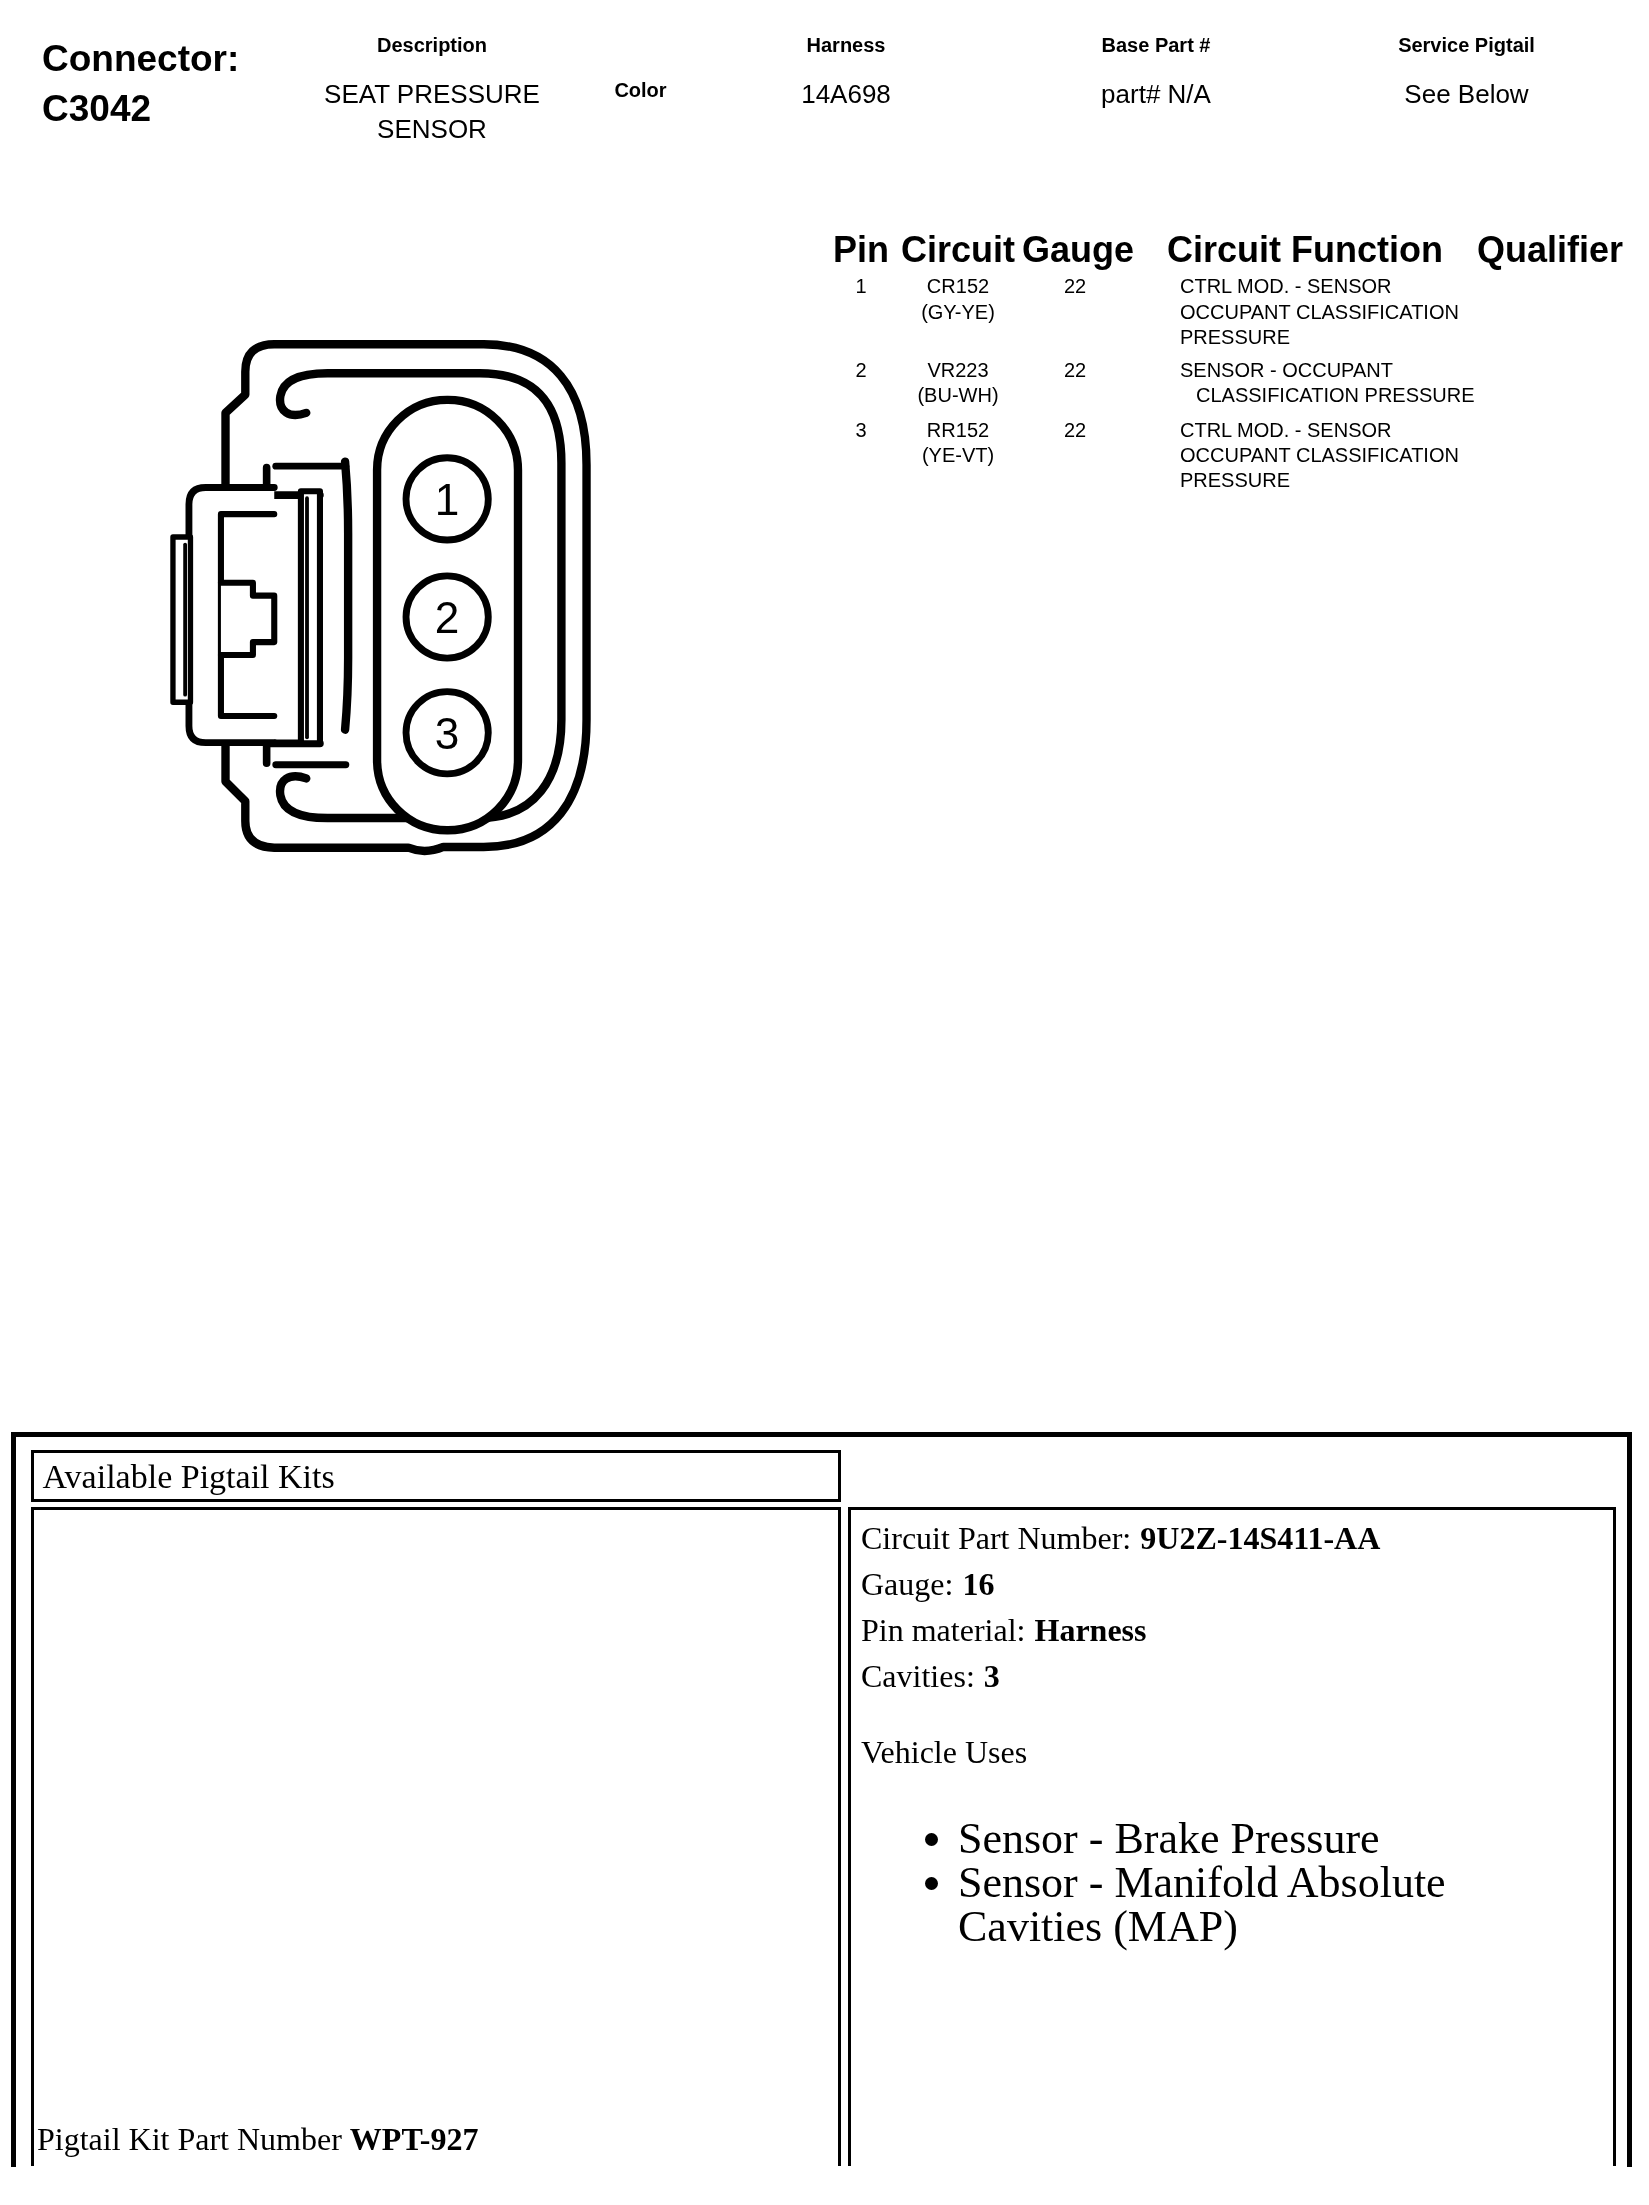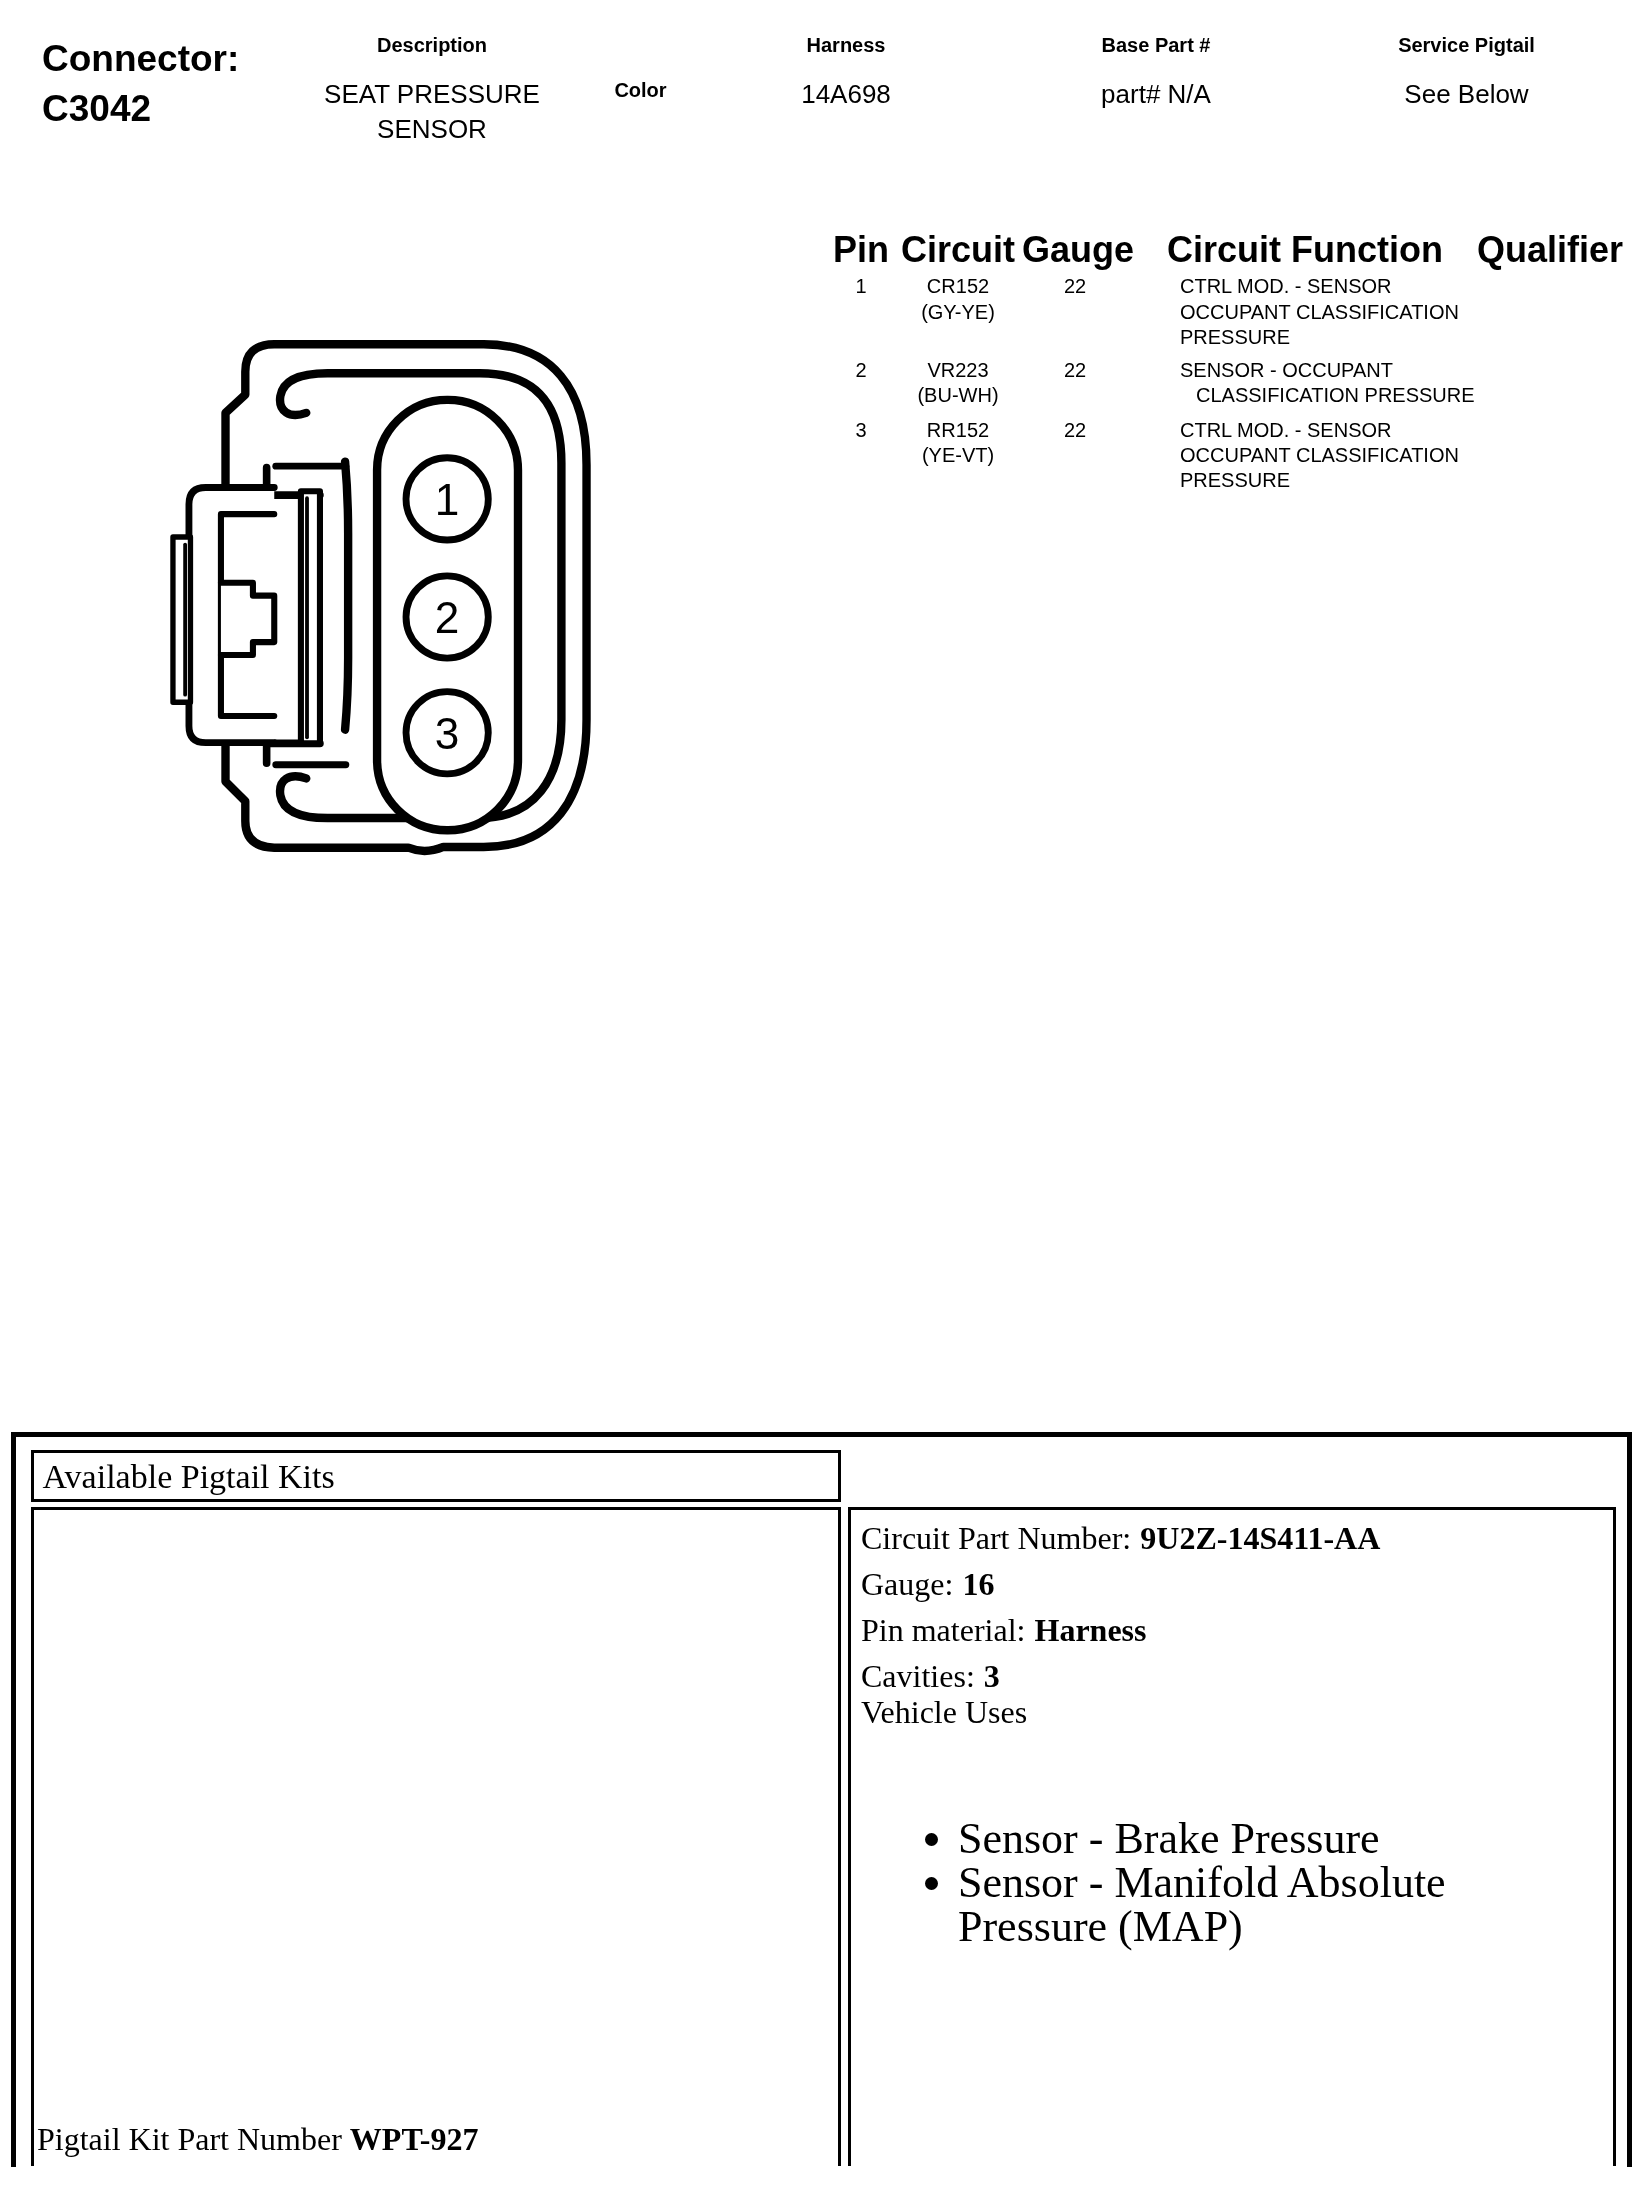--- a/index.html
+++ b/index.html
@@ -197,21 +197,21 @@
   </div>
   <div class="sline serif" style="left:861px; top:1564px;">
     <span class="lbl">Gauge:</span><b>16</b>
   </div>
   <div class="sline serif" style="left:861px; top:1610px;">
     <span class="lbl">Pin material:</span><b>Harness</b>
   </div>
   <div class="sline serif" style="left:861px; top:1656px;">
     <span class="lbl">Cavities:</span><b>3</b>
   </div>
-  <div class="sline serif" style="left:861px; top:1692px;">Vehicle Uses</div>
+  <div class="sline serif" style="left:861px; top:1732px;">Vehicle Uses</div>
 
   <ul class="uses-list serif" style="left:912px; top:1817px; padding-left:46px;">
     <li>Sensor - Brake Pressure</li>
-    <li>Sensor - Manifold Absolute Pressure (MAP)</li>
+    <li>Sensor - Manifold Absolute Cavities (MAP)</li>
   </ul>
 
 </div>
 
 
 </body></html>

